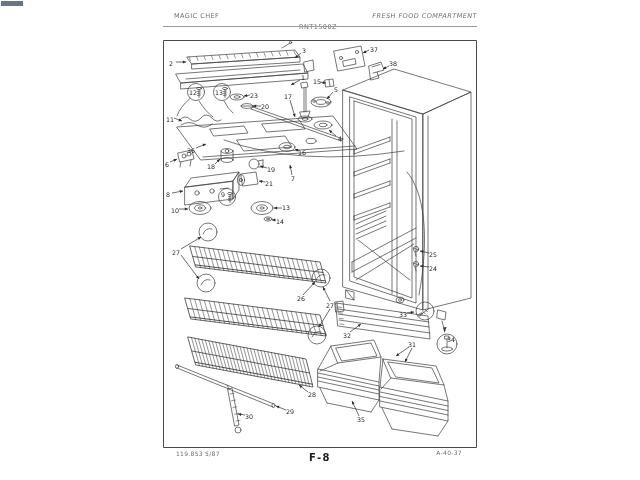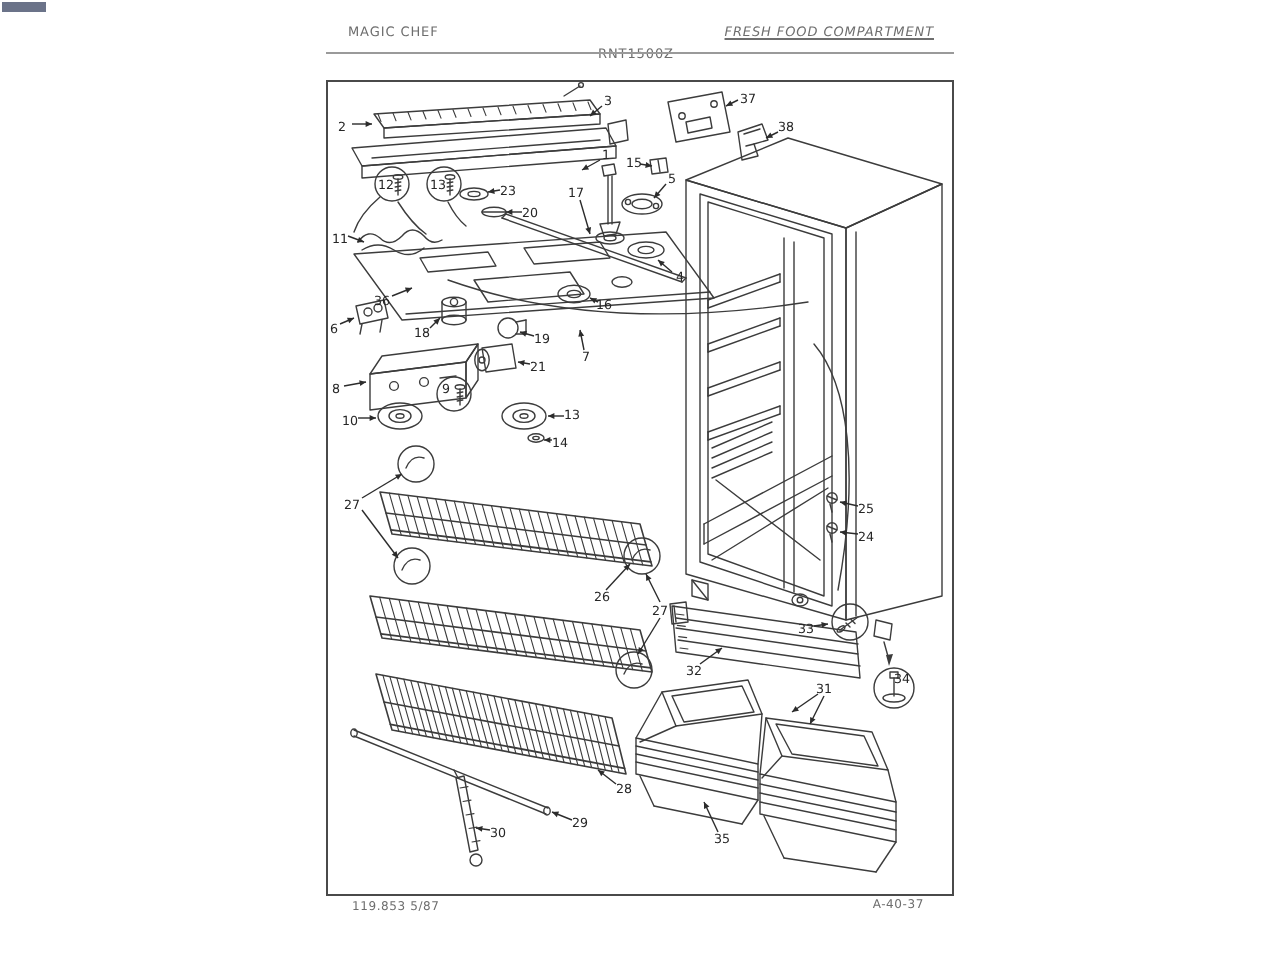--- a/index.html
+++ b/index.html
@@ -2,21 +2,21 @@
 <html><head>
 <meta charset="utf-8">
 <style>
   html,body{margin:0;padding:0;width:640px;height:480px;background:#ffffff;overflow:hidden;}
   .page{position:relative;width:640px;height:444px;background:#ffffff;
         font-family:"DejaVu Sans",sans-serif;color:#444;border-radius:14px;}
   .smudge{position:absolute;left:1px;top:1px;width:22px;height:5px;background:#46506b;opacity:.8;}
   .hdr{position:absolute;top:12px;font-size:6.5px;letter-spacing:.45px;color:#6e6e6e;white-space:nowrap;}
   .hdr-left{left:174px;}
   .hdr-center{left:299px;margin-top:11px;}
-  .hdr-right{right:173px;font-style:italic;text-decoration:underline;}
+  .hdr-right{right:163px;font-style:italic;}
   .hdr-rule{position:absolute;left:163px;top:26px;width:314px;border-top:1px solid #9a9a9a;height:0;}
   svg{position:absolute;left:0;top:0;}
   svg *{vector-effect:non-scaling-stroke;}
   .art{stroke:#3c3c3c;stroke-width:.7;fill:none;stroke-linecap:round;stroke-linejoin:round;}
   .frame{stroke:#4a4a4a;stroke-width:1;fill:none;}
   svg text{font-family:"DejaVu Sans",sans-serif;font-size:6.3px;fill:#262626;}
   .ftr{position:absolute;font-size:6px;color:#6e6e6e;letter-spacing:.3px;white-space:nowrap;}
   .ftr-left{left:176px;top:450px;}
   .ftr-center{left:0;top:452px;width:640px;text-align:center;font-size:10px;font-weight:bold;
               letter-spacing:1.5px;color:#1d1d1d;}
@@ -525,14 +525,15 @@
         <polygon points="396,356 397.77720004501464,352.94523978027735 399.4848299815055,355.41181635520866" fill="#2c2c2c" stroke="none"></polygon>
         <line x1="412" y1="348" x2="405" y2="362" stroke="#2c2c2c" stroke-width="0.7"></line>
         <polygon points="405,362 405.0894427191,358.46701259555033 407.7727242920997,359.8086533820502" fill="#2c2c2c" stroke="none"></polygon>
         <text x="361" y="420" text-anchor="middle" dominant-baseline="middle">35</text>
         <line x1="359" y1="416" x2="352" y2="401" stroke="#2c2c2c" stroke-width="0.7"></line>
         <polygon points="352,401 354.71250819905254,403.26545784998814 351.9939587790667,404.5341142459815" fill="#2c2c2c" stroke="none"></polygon>
       </g>
   </svg>
 
   <div class="ftr ftr-left">119.853  5/87</div>
+  <div class="ftr ftr-center">F-8</div>
   <div class="ftr ftr-right">A-40-37</div>
 </div>
 
 </body></html>

